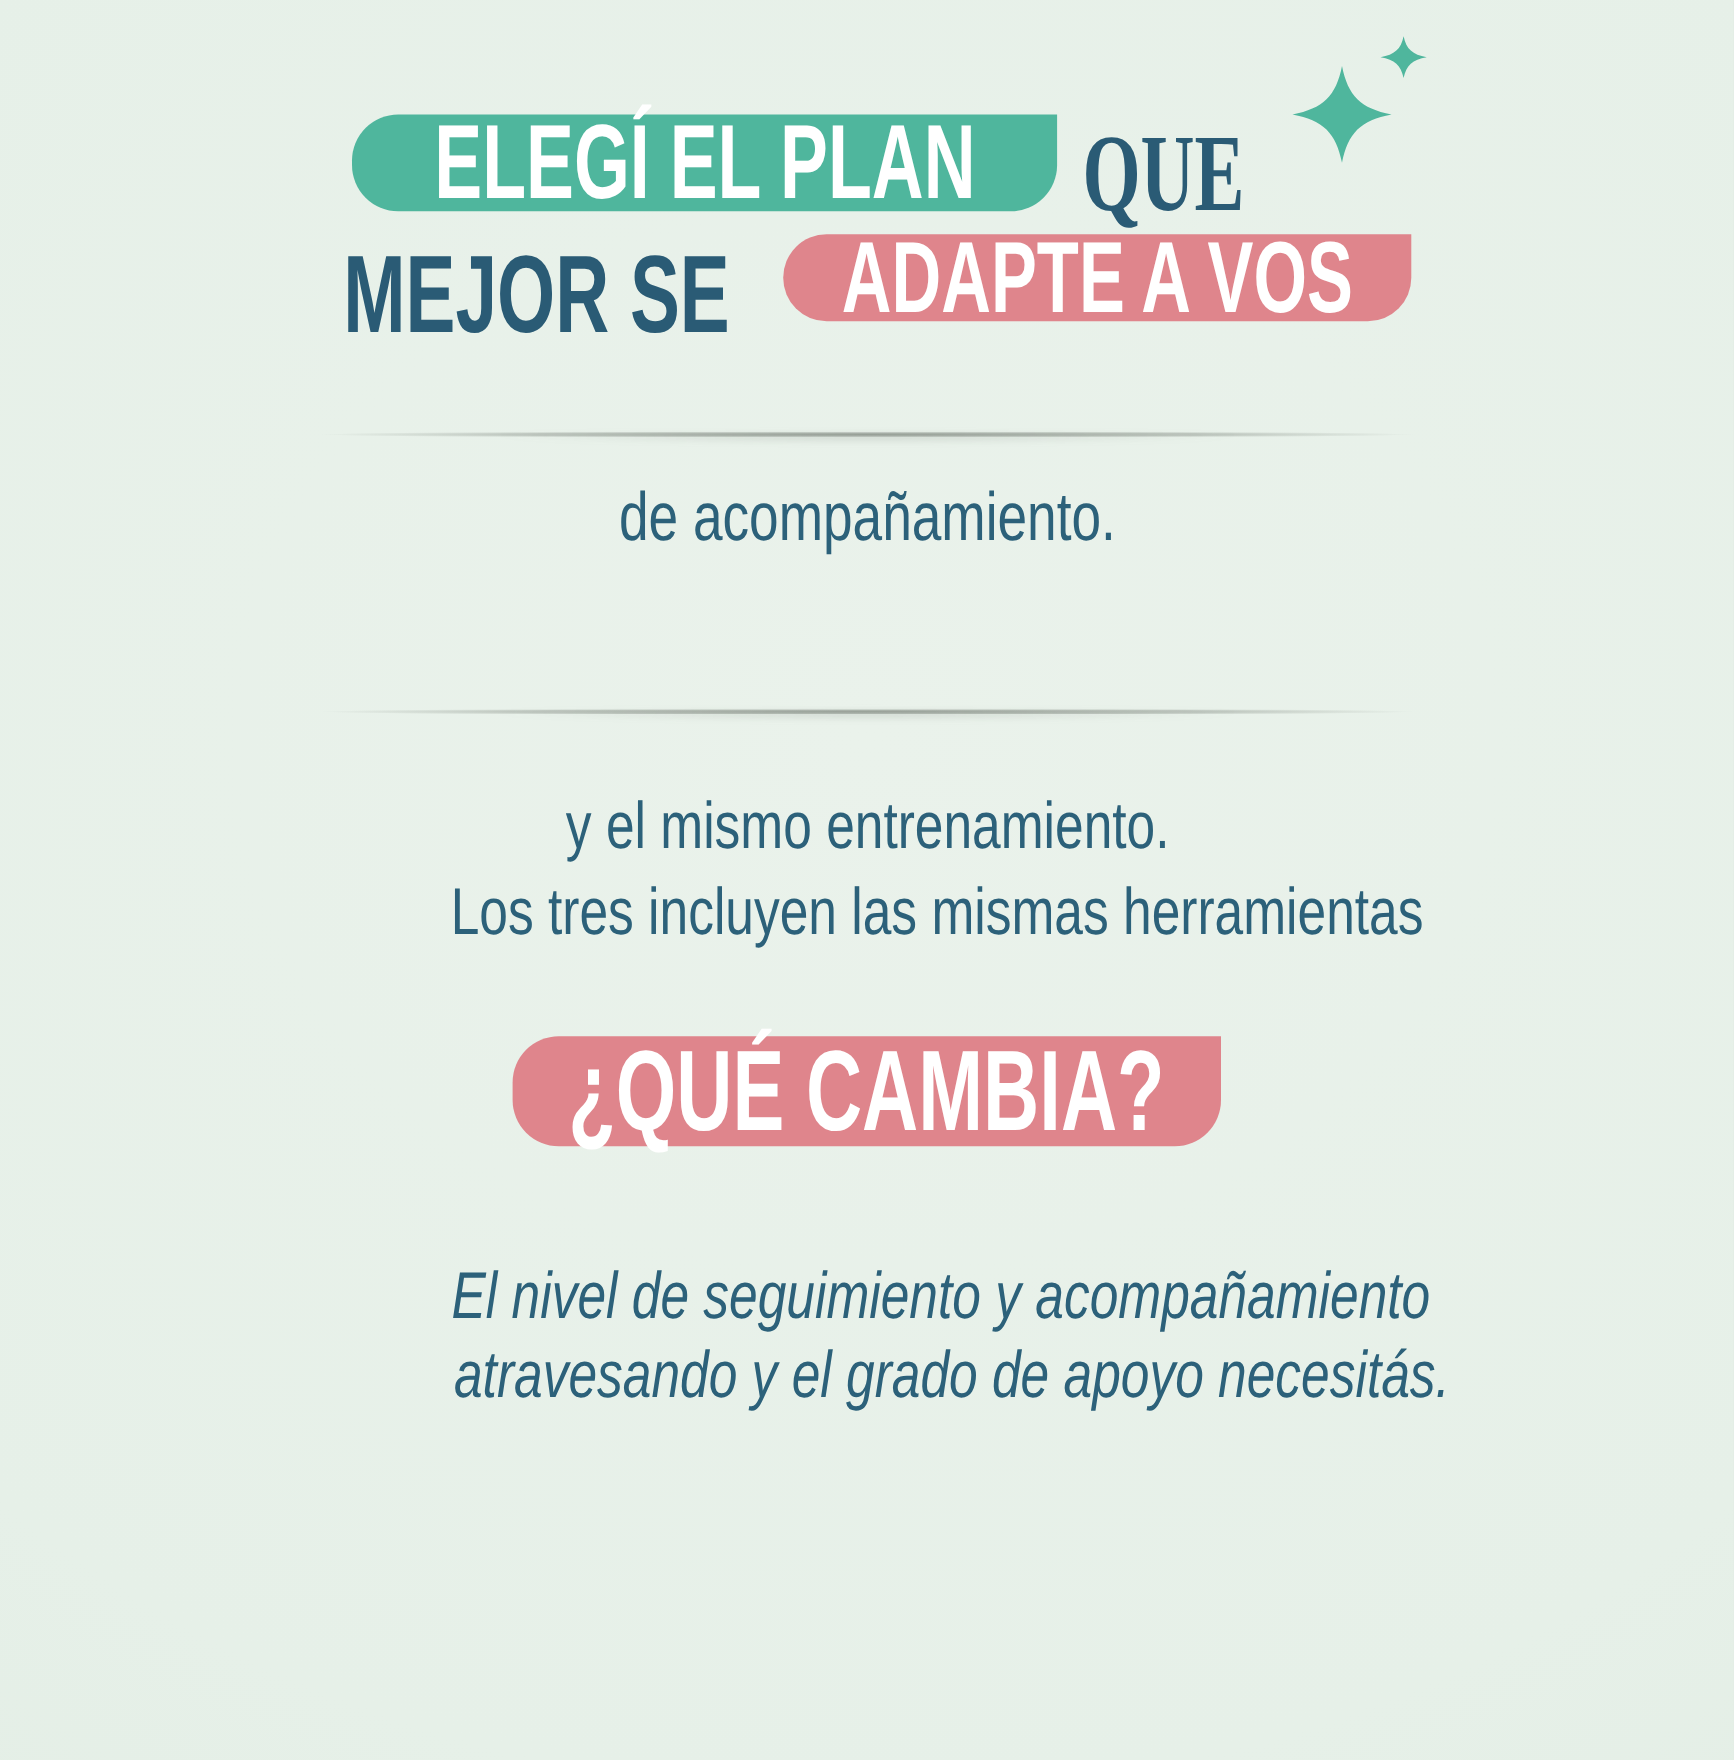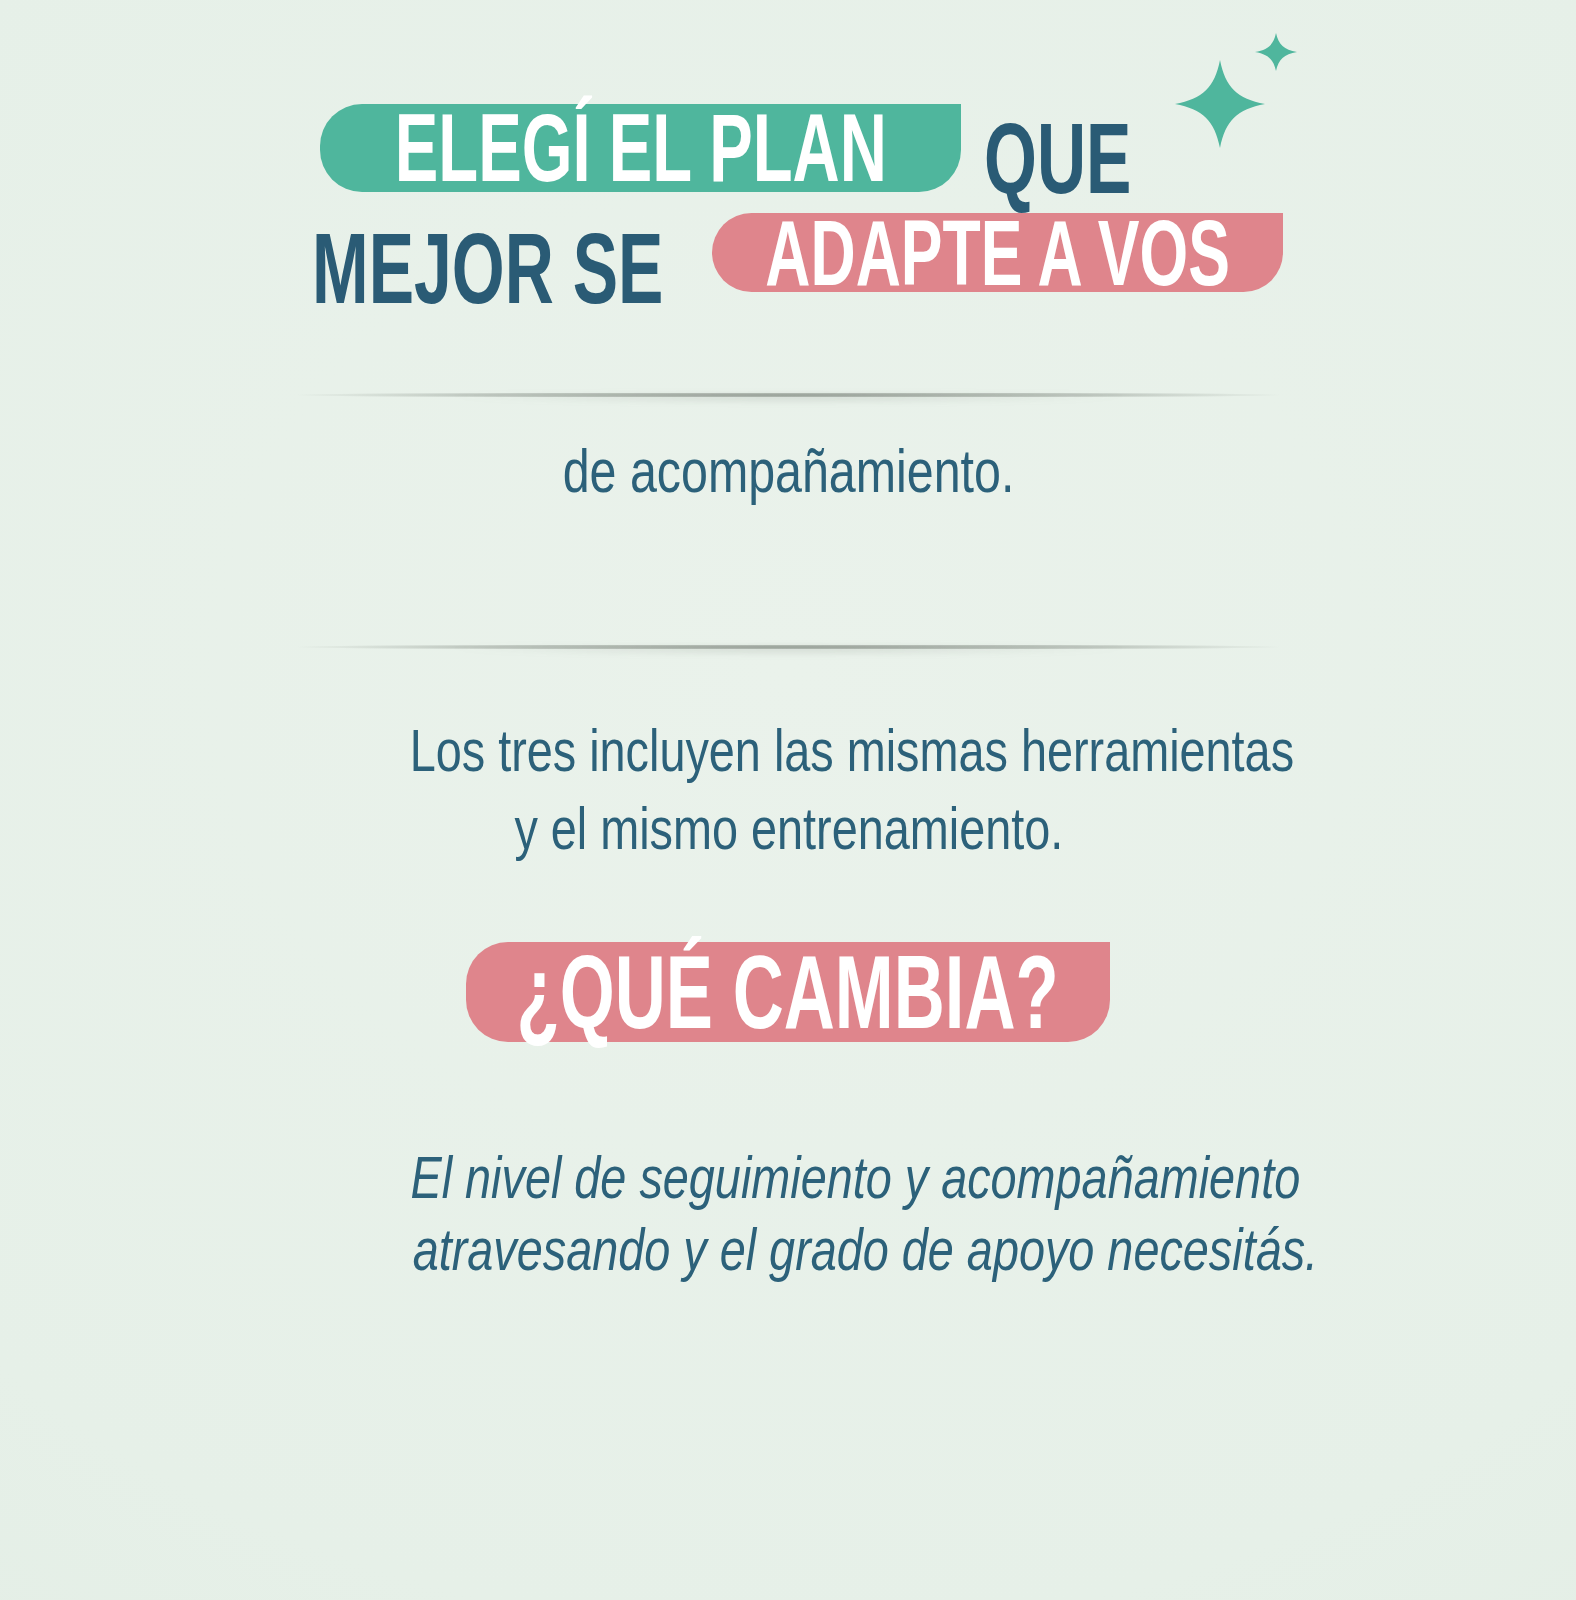--- a/index.html
+++ b/index.html
@@ -63,21 +63,21 @@
   <div class="sparkles">
     <svg width="150" height="128" viewBox="0 0 150 128">
       <path fill="#4FB69D" d="M62,34 C67.4,61.3 79.1,72.7 107,78 C79.1,83.3 67.4,94.7 62,122 C56.6,94.7 44.9,83.3 17,78 C44.9,72.7 56.6,61.3 62,34 Z"></path>
       <path fill="#4FB69D" d="M118,7 C120.5,18.8 126,23.7 139,26 C126,28.3 120.5,33.2 118,45 C115.5,33.2 110,28.3 97,26 C110,23.7 115.5,18.8 118,7 Z"></path>
     </svg>
   </div>
 
   <div class="badge teal" style="left:320px; top:104px; width:641px; height:88px;">
     <span class="badge-label" style="font-size:96px;">ELEGÍ EL PLAN</span>
   </div>
-  <div class="bigword" style="left:984px; top:104px; height:108px; font-size:100px;">
+  <div class="bigword" style="left:984px; top:104px; height:108px; font-size:100px;font-family:Liberation Serif, serif;">
     <span>QUE</span>
   </div>
 
   <div class="bigword" style="left:312px; top:213px; height:109px; font-size:100px;">
     <span>MEJOR SE</span>
   </div>
   <div class="badge pink" style="left:712px; top:213px; width:571px; height:79px;">
     <span class="badge-label" style="font-size:92px;">ADAPTE A VOS</span>
   </div>
 
@@ -86,24 +86,24 @@
   <div class="textblock" style="top:436px;">
     <div class="intro-line2 line">
       <span>de acompañamiento.</span>
     </div>
   </div>
 
   <div class="divider" style="top:642px;"></div>
 
   <div class="textblock" style="top:712px; font-size:60px; line-height:78px;">
     <div class="line">
-      <span>Los tres incluyen las mismas herramientas</span>
+      <span>y el mismo entrenamiento.</span>
     </div>
     <div class="line">
-      <span>y el mismo entrenamiento.</span>
+      <span>Los tres incluyen las mismas herramientas</span>
     </div>
   </div>
 
   <div class="badge pink" style="left:466px; top:942px; width:644px; height:100px;">
     <span class="badge-label" style="font-size:104px;">¿QUÉ CAMBIA?</span>
   </div>
 
   <div class="textblock" style="top:1142px; font-size:60px; line-height:72px;font-style:italic;">
     <div class="line">
       <span>El nivel de seguimiento y acompañamiento</span>

